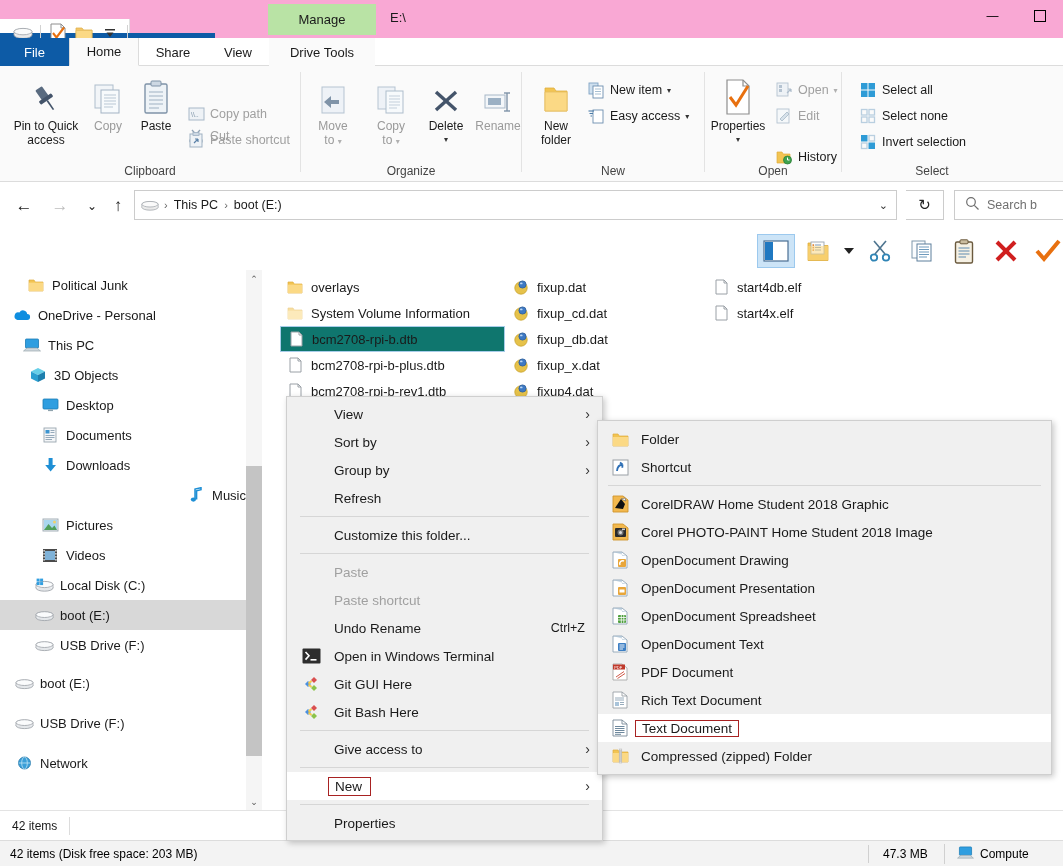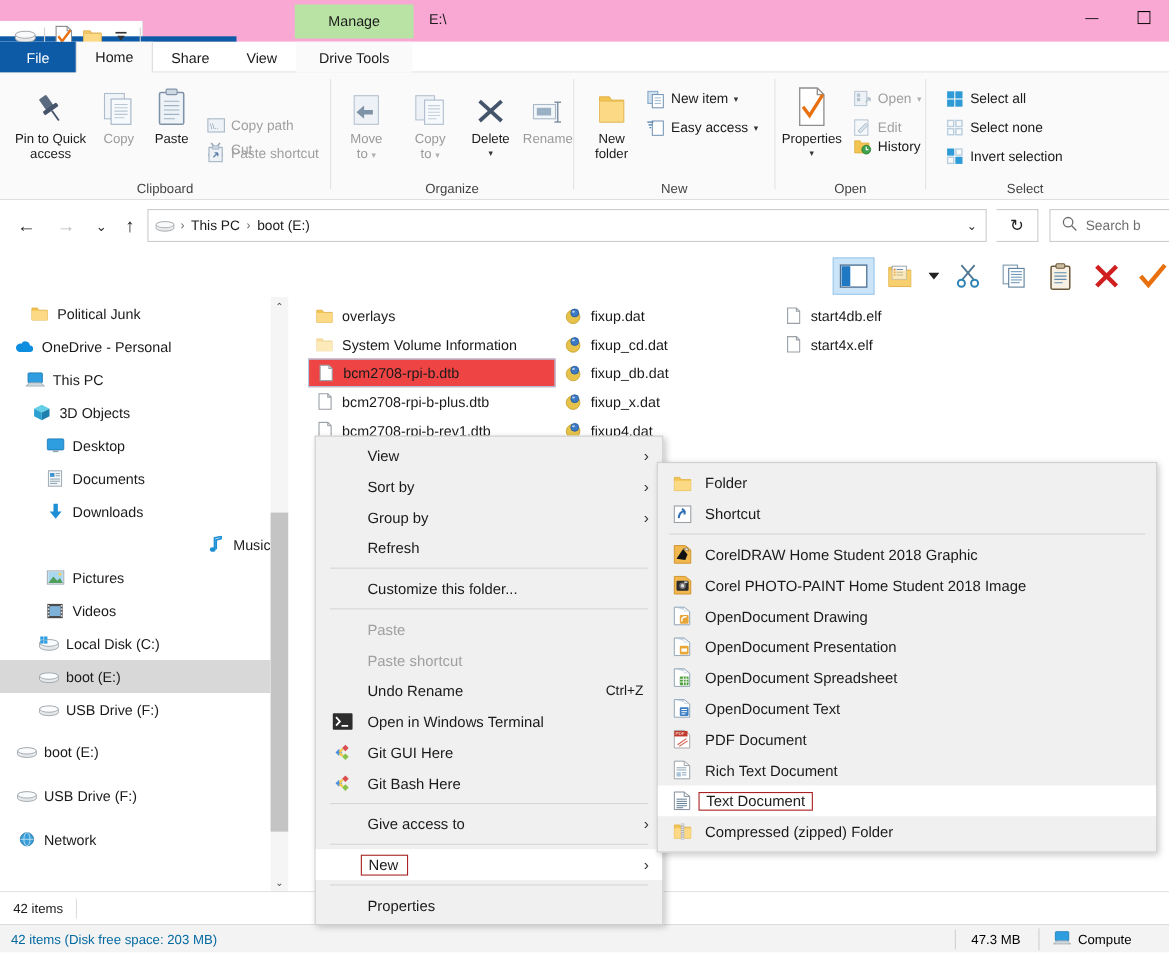--- a/index.html
+++ b/index.html
@@ -119,21 +119,21 @@
   .nav-label { margin-left:6px; }
   .nav-glyph { width:20px; height:20px; display:flex; align-items:center; justify-content:center; flex:0 0 20px; }
 
   .navscroll { position:absolute; left:246px; top:0; width:16px; height:540px; background:#f5f5f5; }
   .ns-arrow { position:absolute; left:0; width:16px; height:17px; display:flex; align-items:center; justify-content:center; font-size:9px; color:#555; }
   .ns-thumb { position:absolute; left:0; width:16px; background:#c4c4c4; }
 
   .filepane { position:absolute; left:266px; top:0; width:797px; height:540px; background:#fff; }
   .fcol { position:absolute; top:4px; }
   .fitem { display:flex; align-items:center; height:26px; font-size:13px; color:#1a1a1a; white-space:nowrap; padding-left:4px; }
-  .fitem.focus { border:1px solid #a8cdea; background:#ef4444; height:26px; }
+  .fitem.focus { border:1px solid #a8cdea; background:#0f766e; height:26px; }
   .f-glyph { width:22px; height:20px; display:flex; align-items:center; justify-content:center; flex:0 0 22px; }
   .f-label { margin-left:5px; }
 
   
   .ctxmenu {
     position:absolute; left:286px; top:396px; width:317px;
     background:#f0f0f0; border:1px solid #cfcfcf;
     box-shadow:2px 2px 6px rgba(0,0,0,0.22);
     padding:3px 0; z-index:40;
   }
@@ -175,21 +175,21 @@
     background:#fff; border-top:1px solid #e3e3e3;
     display:flex; align-items:center;
   }
   .statusA .cell { font-size:12px; color:#1a1a1a; padding:0 12px; height:18px; display:flex; align-items:center; }
   .statusA .divcell { border-right:1px solid #dcdcdc; }
   .statusB {
     position:absolute; left:0; top:840px; width:1063px; height:26px;
     background:#f3f3f3; border-top:1px solid #dcdcdc;
     display:flex; align-items:center;
   }
-  .statusB .cell { font-size:12px; color:#0369a1; padding:0 10px; }
+  .statusB .cell { font-size:12px; color:#000000; padding:0 10px; }
   .sb-size { position:absolute; left:868px; top:4px; font-size:12px; border-left:1px solid #d0d0d0; padding-left:14px; height:18px; display:flex; align-items:center;}
   .sb-right { position:absolute; left:944px; top:3px; display:flex; align-items:center; gap:6px; border-left:1px solid #d0d0d0; padding-left:12px; height:20px; }
 
   .taskbar-edge { position:absolute; left:0; top:33px; width:215px; height:5px; background:#0d5ba6; }
 </style>
 </head>
 <body>
 
 <div id="app">
 
@@ -475,21 +475,21 @@
       <div class="sm-btn dim" style="left:70px; top:39px;">
         <div class="sm-ico">
           <svg width="16" height="16" viewBox="0 0 16 16">
             <rect x="1" y="1" width="12" height="14" fill="#f5f8fa" stroke="#b5c3d1" stroke-width="0.9"></rect>
             <path d="M4 11 l7 -7 l2 2 l-7 7 z" fill="#d6e1ea" stroke="#9fb1c2" stroke-width="0.7"></path>
           </svg>
         </div>
         <span>Edit</span>
       </div>
 
-      <div class="sm-btn" style="left:70px; top:56px;align-items:center;">
+      <div class="sm-btn" style="left:70px; top:80px;align-items:center;">
         <div class="sm-ico">
           <svg width="17" height="15" viewBox="0 0 17 15">
             <path d="M1 2 h5 l1.2 2 H14 v9 H1 z" fill="#f2c452" stroke="#e0ae3e" stroke-width="0.7"></path>
             <circle cx="11.5" cy="10" r="4" fill="#3fa34d" stroke="#2c7d38" stroke-width="0.8"></circle>
             <path d="M11.5 7.5 v2.5 h2" stroke="#fff" stroke-width="1" fill="none"></path>
           </svg>
         </div>
         <span>History</span>
       </div>
 

